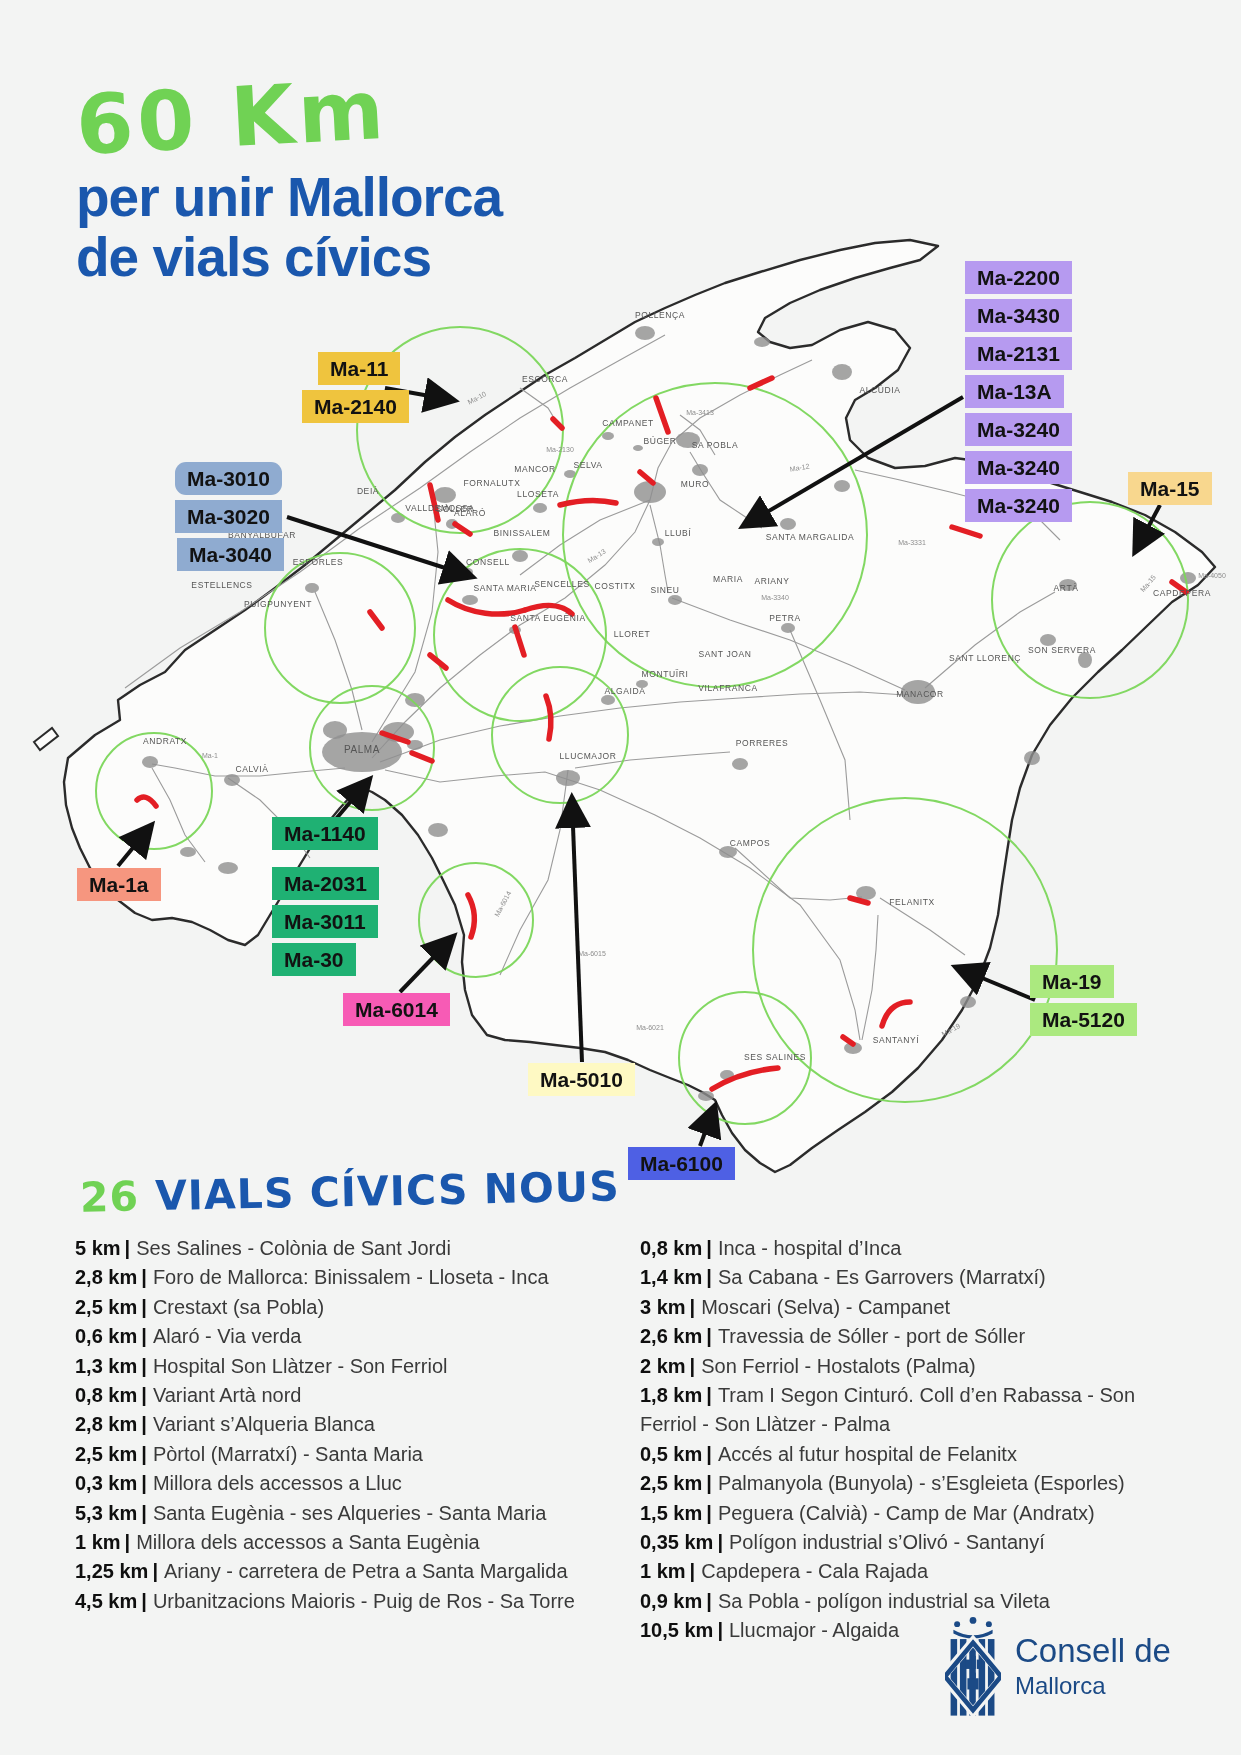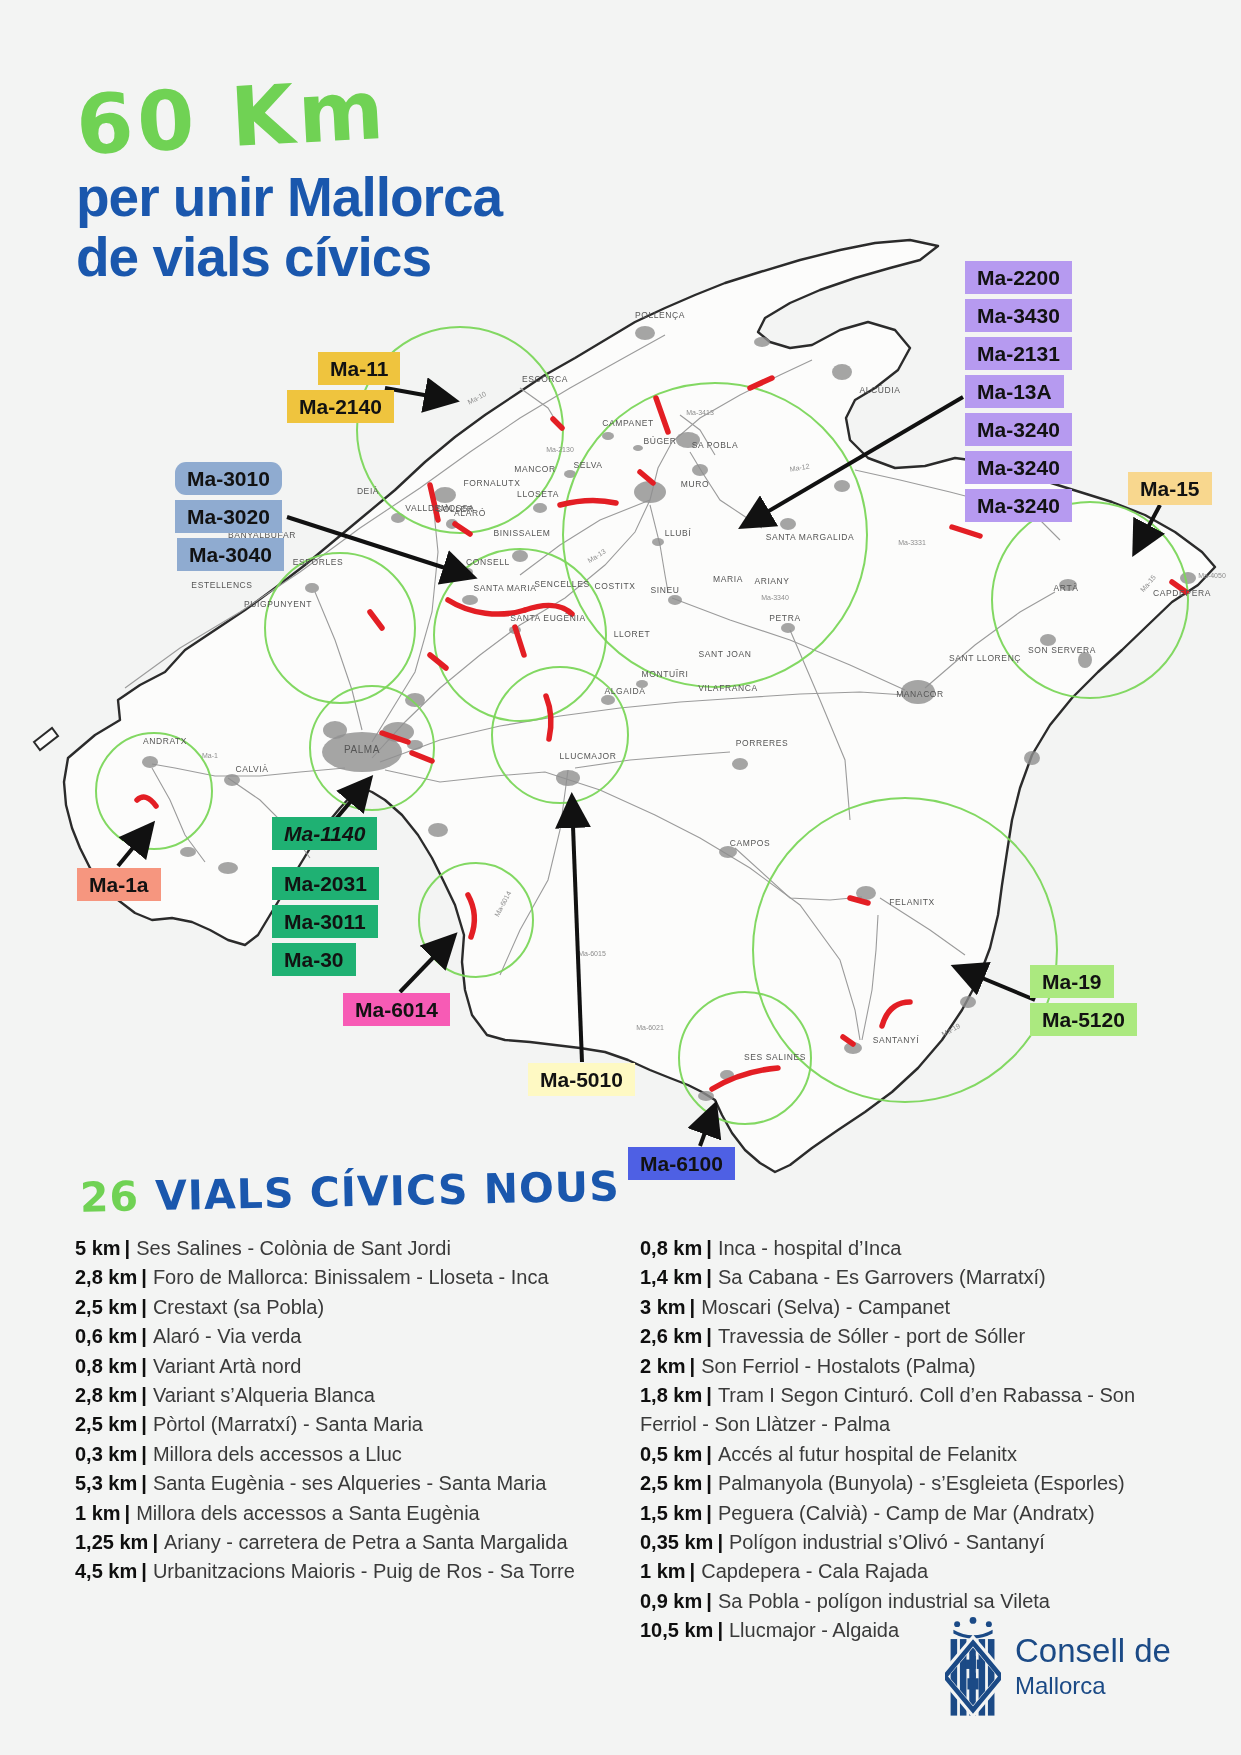--- a/index.html
+++ b/index.html
@@ -223,53 +223,54 @@
     </svg>
 
   <div class="title">
     <div class="title-green">60 Km</div>
     <div class="title-blue">per unir Mallorca</div>
     <div class="title-blue">de vials cívics</div>
   </div>
 
   <div id="label-layer">
       <div class="road-label" style="left: 318px; top: 352px; background: rgb(239, 196, 62);">Ma-11</div>
-      <div class="road-label" style="left: 287px; top: 390px; background: rgb(239, 196, 62);">Ma-2140</div>
+      <div class="road-label" style="left: 302px; top: 390px; background: rgb(239, 196, 62);">Ma-2140</div>
       <div class="road-label" style="left: 1128px; top: 472px; background: rgb(248, 215, 142);">Ma-15</div>
       <div class="road-label" style="left: 175px; top: 462px; background: rgb(143, 171, 208); border-radius: 11px;">Ma-3010</div>
       <div class="road-label" style="left: 175px; top: 500px; background: rgb(143, 171, 208);">Ma-3020</div>
       <div class="road-label" style="left: 177px; top: 538px; background: rgb(143, 171, 208);">Ma-3040</div>
       <div class="road-label" style="left: 965px; top: 261px; background: rgb(182, 154, 240);">Ma-2200</div>
       <div class="road-label" style="left: 965px; top: 299px; background: rgb(182, 154, 240);">Ma-3430</div>
       <div class="road-label" style="left: 965px; top: 337px; background: rgb(182, 154, 240);">Ma-2131</div>
       <div class="road-label" style="left: 965px; top: 375px; background: rgb(182, 154, 240);">Ma-13A</div>
       <div class="road-label" style="left: 965px; top: 413px; background: rgb(182, 154, 240);">Ma-3240</div>
       <div class="road-label" style="left: 965px; top: 451px; background: rgb(182, 154, 240);">Ma-3240</div>
       <div class="road-label" style="left: 965px; top: 489px; background: rgb(182, 154, 240);">Ma-3240</div>
-      <div class="road-label" style="left: 272px; top: 817px; background: rgb(31, 177, 115); font-style: italic;">Ma-1140</div>
+      <div class="road-label" style="left: 272px; top: 817px; background: rgb(31, 177, 115);">Ma-1140</div>
       <div class="road-label" style="left: 272px; top: 867px; background: rgb(31, 177, 115);">Ma-2031</div>
       <div class="road-label" style="left: 272px; top: 905px; background: rgb(31, 177, 115);">Ma-3011</div>
       <div class="road-label" style="left: 272px; top: 943px; background: rgb(31, 177, 115);">Ma-30</div>
       <div class="road-label" style="left: 77px; top: 868px; background: rgb(246, 150, 127);">Ma-1a</div>
       <div class="road-label" style="left: 343px; top: 993px; background: rgb(247, 91, 181);">Ma-6014</div>
       <div class="road-label" style="left: 528px; top: 1063px; background: #fef9c3;">Ma-5010</div>
       <div class="road-label" style="left: 628px; top: 1147px; background: rgb(78, 96, 228);">Ma-6100</div>
       <div class="road-label" style="left: 1030px; top: 965px; background: rgb(171, 233, 127);">Ma-19</div>
       <div class="road-label" style="left: 1030px; top: 1003px; background: rgb(171, 233, 127);">Ma-5120</div>
     </div>
 
   <div class="section-heading">
     <span class="num">26</span><span class="head-text">VIALS CÍVICS NOUS</span>
   </div>
 
   <div class="list" id="list-left">
       <div><span class="km">5 km</span><span class="sep">|</span><span>Ses Salines - Colònia de Sant Jordi</span></div>
       <div><span class="km">2,8 km</span><span class="sep">|</span><span>Foro de Mallorca: Binissalem - Lloseta - Inca</span></div>
       <div><span class="km">2,5 km</span><span class="sep">|</span><span>Crestaxt (sa Pobla)</span></div>
       <div><span class="km">0,6 km</span><span class="sep">|</span><span>Alaró - Via verda</span></div>
+      <div><span class="km">1,3 km</span><span class="sep">|</span><span>Hospital Son Llàtzer - Son Ferriol</span></div>
       <div><span class="km">0,8 km</span><span class="sep">|</span><span>Variant Artà nord</span></div>
       <div><span class="km">2,8 km</span><span class="sep">|</span><span>Variant s’Alqueria Blanca</span></div>
       <div><span class="km">2,5 km</span><span class="sep">|</span><span>Pòrtol (Marratxí) - Santa Maria</span></div>
       <div><span class="km">0,3 km</span><span class="sep">|</span><span>Millora dels accessos a Lluc</span></div>
       <div><span class="km">5,3 km</span><span class="sep">|</span><span>Santa Eugènia - ses Alqueries - Santa Maria</span></div>
       <div><span class="km">1 km</span><span class="sep">|</span><span>Millora dels accessos a Santa Eugènia</span></div>
       <div><span class="km">1,25 km</span><span class="sep">|</span><span>Ariany - carretera de Petra a Santa Margalida</span></div>
       <div><span class="km">4,5 km</span><span class="sep">|</span><span>Urbanitzacions Maioris - Puig de Ros - Sa Torre</span></div>
     </div>
   <div class="list" id="list-right">

